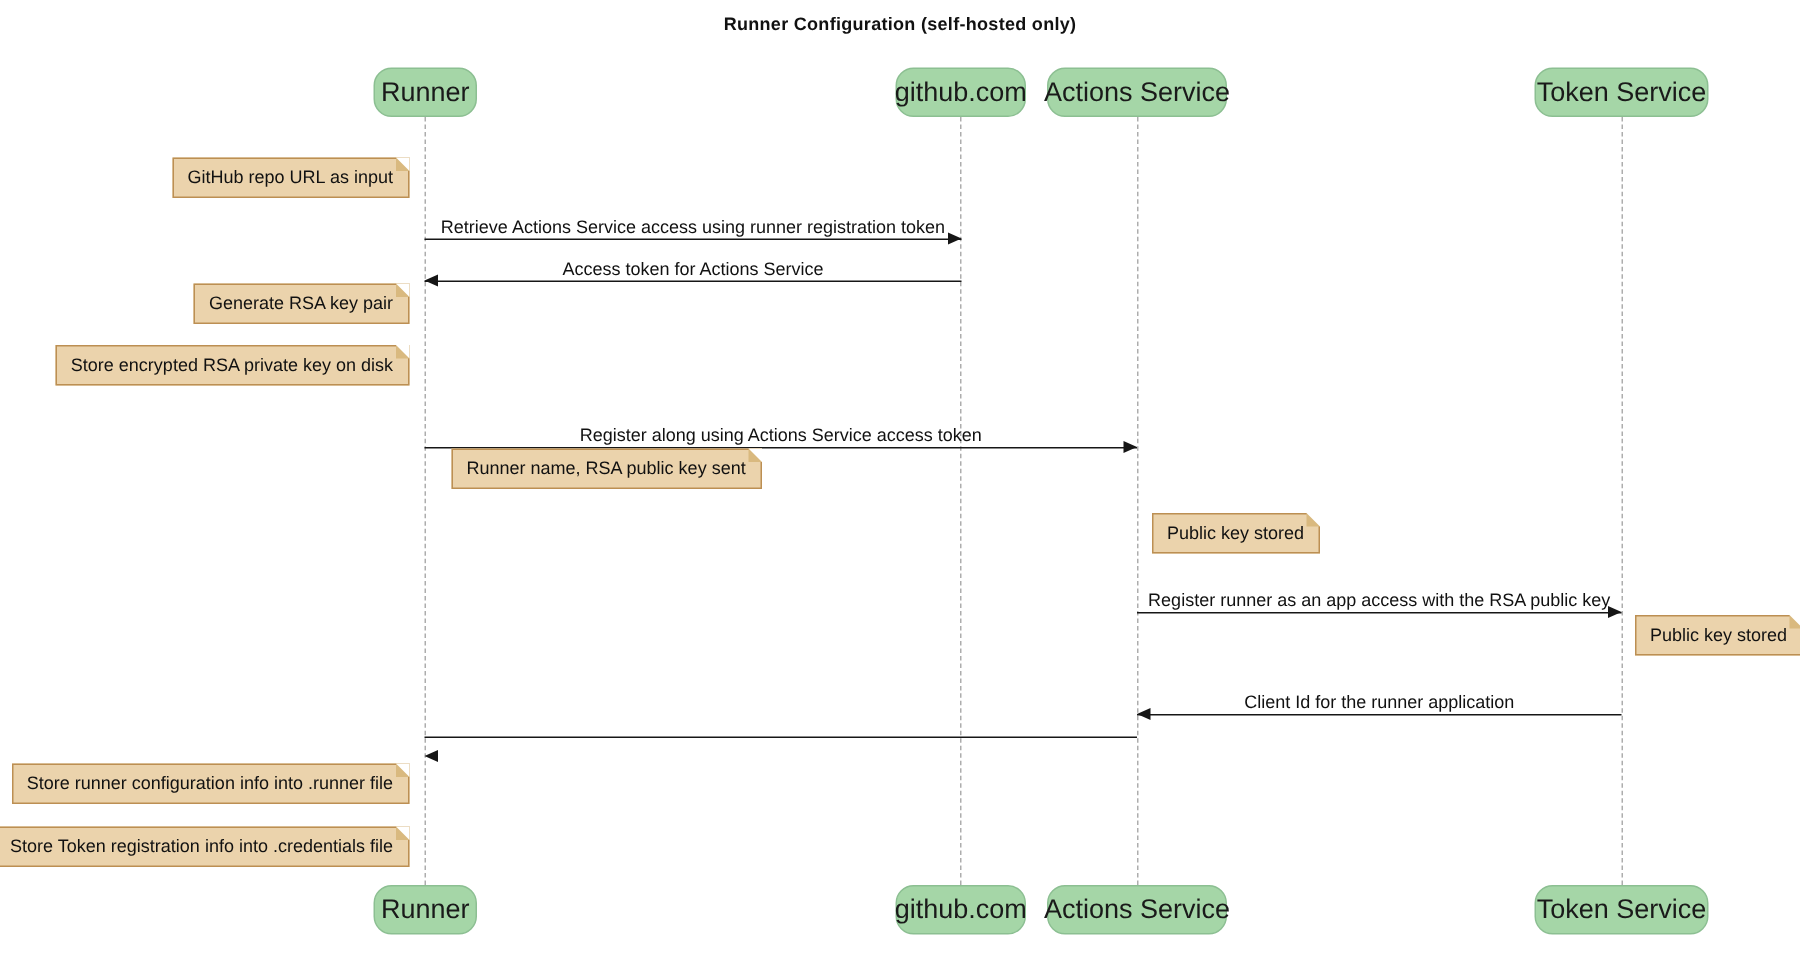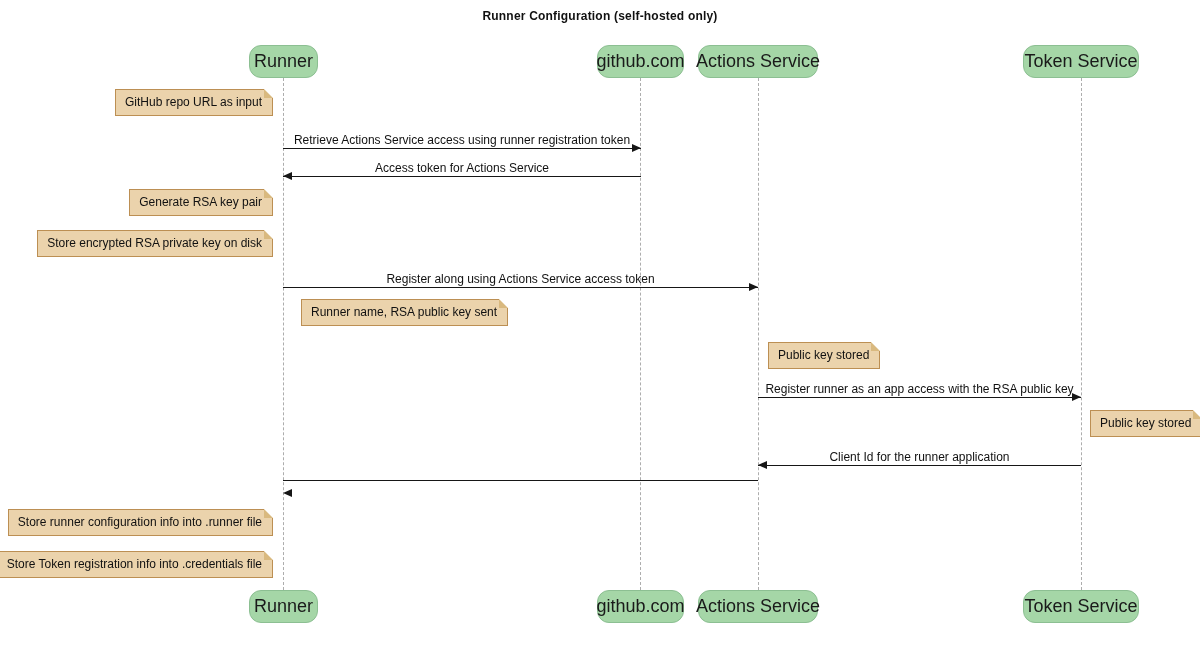--- a/index.html
+++ b/index.html
@@ -15,21 +15,21 @@
     position:absolute;height:33px;box-sizing:border-box;
     background:var(--participant-fill,#A5D6A7);
     border:1px solid var(--participant-border,#8CBF92);
     border-radius:12px;display:flex;align-items:center;justify-content:center;
     font-size:18px;color:#1a1a1a;white-space:nowrap;
   }
   .lifeline{
     position:absolute;top:78px;height:512px;width:0;
     border-left:1px dashed var(--lifeline,#ADADAD);
   }
-  .msg{position:absolute;}
+  .msg{position:absolute;margin-top:11px;}
   .msg-label{
     font-size:12px;color:#111111;text-align:center;white-space:nowrap;
     height:13px;line-height:13px;
   }
   .msg-line{
     margin-top:1px;height:0;border-top:1px solid var(--arrow,#161616);
     position:relative;
   }
   .arrowhead{
     position:absolute;width:0;height:0;
@@ -111,21 +111,21 @@
   <div class="msg" style="left:758px;top:451px;width:323px;">
     <div class="msg-label">Client Id for the runner application</div>
     <div class="msg-line"></div>
     <div class="arrowhead left"></div>
   </div>
   <div class="msg" style="left:283px;top:479px;width:475px;">
     <div class="msg-line"></div>
     <div class="arrowhead left"></div>
   </div>
 
-  <div class="note" style="right:927px;top:89px;">
+  <div class="note" style="right:927px;top:105px;">
     <span>GitHub repo URL as input</span>
   </div>
   <div class="note" style="right:927px;top:189px;">
     <span>Generate RSA key pair</span>
   </div>
   <div class="note" style="right:927px;top:230px;">
     <span>Store encrypted RSA private key on disk</span>
   </div>
   <div class="note" style="left:281px;top:299px;margin-left:20px;">
     <span>Runner name, RSA public key sent</span>

